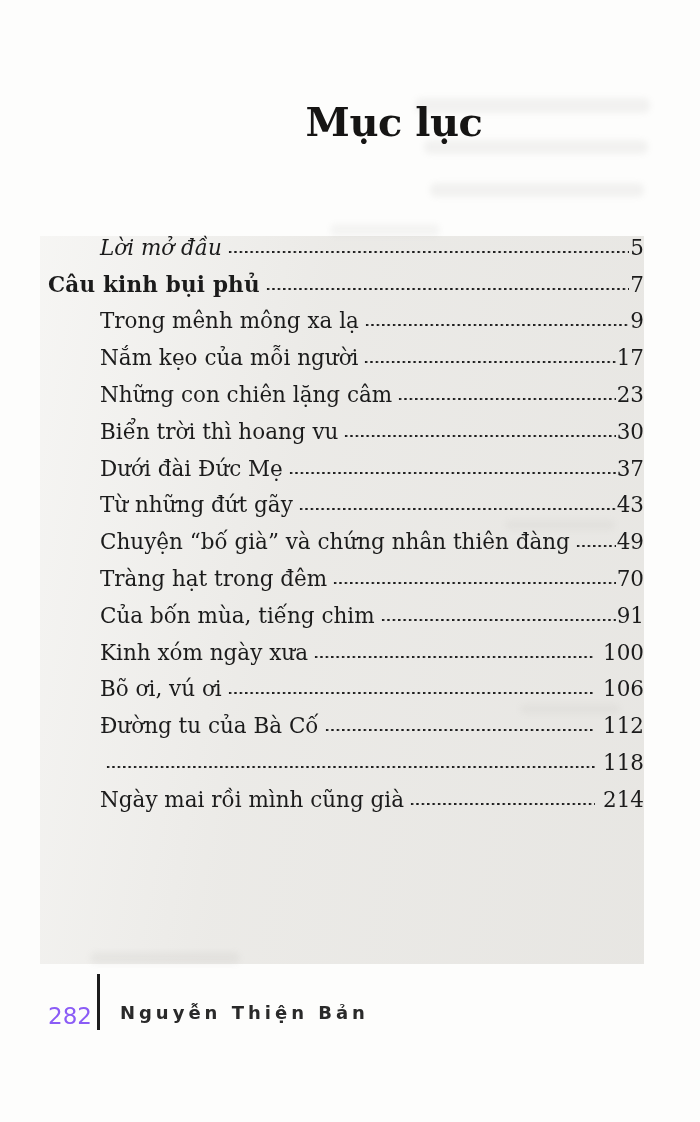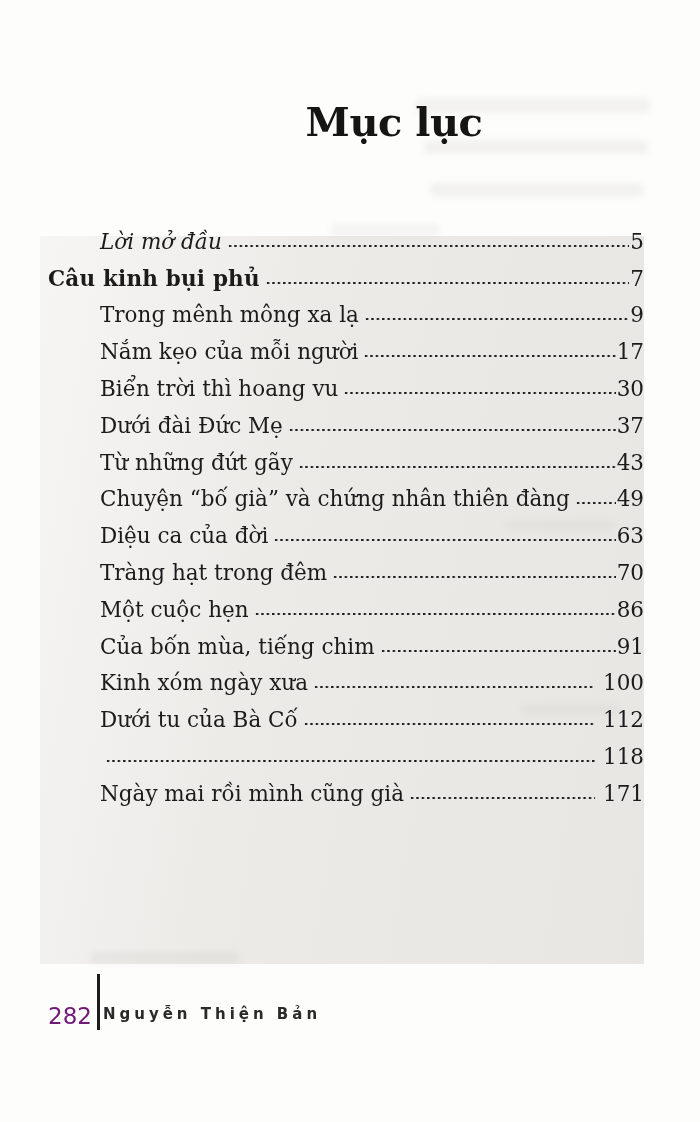--- a/index.html
+++ b/index.html
@@ -54,21 +54,21 @@
     font-size: 40px;
     line-height: 48px;
     font-weight: 700;
     letter-spacing: -0.5px;
     color: #161514;
   }
 
   .toc {
     position: absolute;
     left: 48px;
-    top: 222px;
+    top: 228px;
     width: 596px;
   }
   .toc-row {
     display: flex;
     align-items: flex-end;
     height: 36.8px;
     padding-bottom: 3px;
     box-sizing: border-box;
     font-size: 21.5px;
     line-height: 28px;
@@ -96,35 +96,35 @@
     top: 972px;
     height: 58px;
     display: flex;
     align-items: flex-end;
     font-family: "DejaVu Sans", "Liberation Sans", sans-serif;
   }
   .folio {
     font-size: 23px;
     line-height: 1;
     padding-bottom: 2px;
-    color: #701a75;
+    color: #8b5cf6;
     margin-top: 35px;
   }
   .rule {
     width: 3px;
     height: 56px;
     background: #1c1c1c;
     margin-left: 5px;
   }
   .author {
-    font-size: 15px;
+    font-size: 18px;
     font-weight: 700;
     letter-spacing: 4px;
     padding-bottom: 7px;
-    margin-left: 3px;
+    margin-left: 20px;
     color: #2a2a2a;
     text-align: center;
   }
 </style>
 </head>
 <body>
 
 <div class="page">
 
   <div class="scan-wash"></div>
@@ -154,77 +154,77 @@
         <span class="toc-title">Trong mênh mông xa lạ</span>
         <span class="leader"></span>
         <span class="toc-page">9</span>
       </div>
       <div class="toc-row level-chapter">
         <span class="toc-title">Nắm kẹo của mỗi người</span>
         <span class="leader"></span>
         <span class="toc-page">17</span>
       </div>
       <div class="toc-row level-chapter">
+        <span class="toc-title">Những con chiên lặng câm</span>
+        <span class="leader"></span>
+        <span class="toc-page">23</span>
+      </div>
+      <div class="toc-row level-chapter">
         <span class="toc-title">Biển trời thì hoang vu</span>
         <span class="leader"></span>
         <span class="toc-page">30</span>
       </div>
       <div class="toc-row level-chapter">
         <span class="toc-title">Dưới đài Đức Mẹ</span>
         <span class="leader"></span>
         <span class="toc-page">37</span>
       </div>
       <div class="toc-row level-chapter">
         <span class="toc-title">Từ những đứt gãy</span>
         <span class="leader"></span>
         <span class="toc-page">43</span>
       </div>
       <div class="toc-row level-chapter">
         <span class="toc-title">Chuyện “bố già” và chứng nhân thiên đàng</span>
         <span class="leader"></span>
         <span class="toc-page">49</span>
       </div>
       <div class="toc-row level-chapter">
-        <span class="toc-title">Diệu ca của đời</span>
-        <span class="leader"></span>
-        <span class="toc-page">63</span>
-      </div>
-      <div class="toc-row level-chapter">
         <span class="toc-title">Tràng hạt trong đêm</span>
         <span class="leader"></span>
         <span class="toc-page">70</span>
       </div>
       <div class="toc-row level-chapter">
-        <span class="toc-title">Một cuộc hẹn</span>
-        <span class="leader"></span>
-        <span class="toc-page">86</span>
-      </div>
-      <div class="toc-row level-chapter">
         <span class="toc-title">Của bốn mùa, tiếng chim</span>
         <span class="leader"></span>
         <span class="toc-page">91</span>
       </div>
       <div class="toc-row level-chapter">
         <span class="toc-title">Kinh xóm ngày xưa</span>
         <span class="leader"></span>
         <span class="toc-page wide">100</span>
       </div>
       <div class="toc-row level-chapter">
-        <span class="toc-title">Dưới tu của Bà Cố</span>
+        <span class="toc-title">Bõ ơi, vú ơi</span>
+        <span class="leader"></span>
+        <span class="toc-page wide">106</span>
+      </div>
+      <div class="toc-row level-chapter">
+        <span class="toc-title">Đường tu của Bà Cố</span>
         <span class="leader"></span>
         <span class="toc-page wide">112</span>
       </div>
       <div class="toc-row level-chapter">
         <span class="leader"></span>
         <span class="toc-page wide">118</span>
       </div>
       <div class="toc-row level-chapter">
         <span class="toc-title">Ngày mai rồi mình cũng già</span>
         <span class="leader"></span>
-        <span class="toc-page wide">171</span>
+        <span class="toc-page wide">214</span>
       </div>
     </div>
 
   <div class="footer">
     <span class="folio">282</span>
     <span class="rule"></span>
     <span class="author">Nguyễn Thiện Bản</span>
   </div>
 
 </div>

